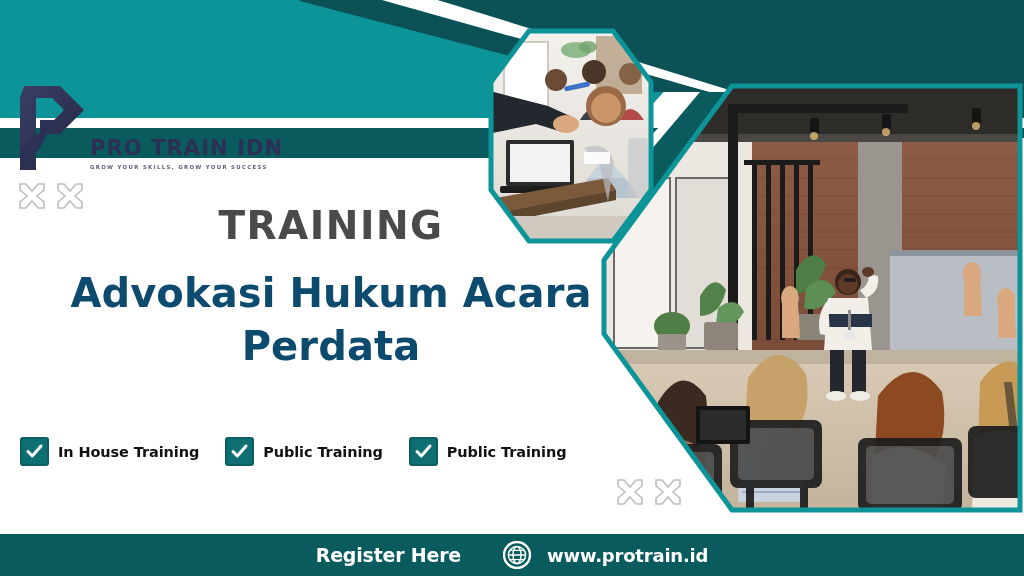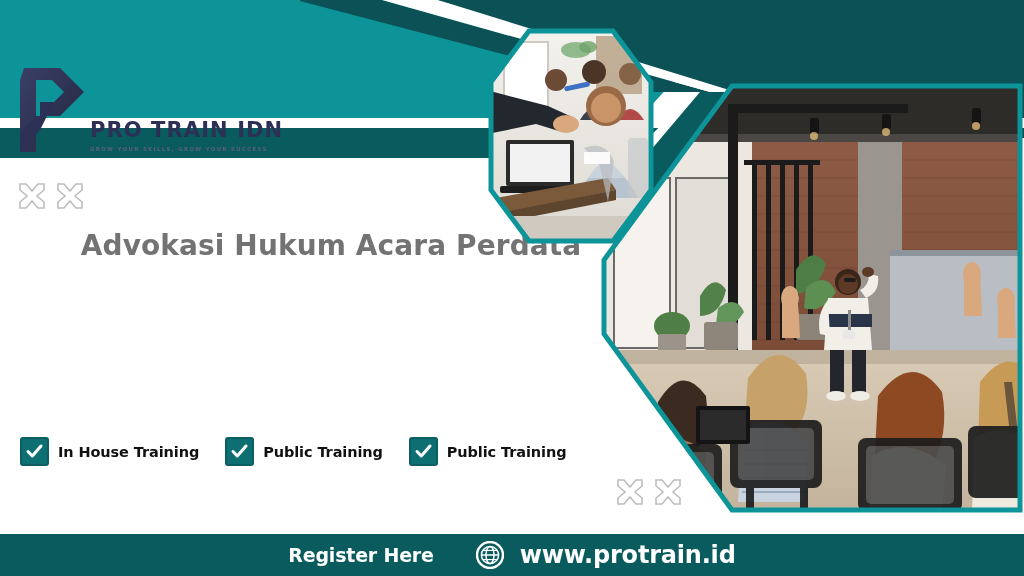--- a/index.html
+++ b/index.html
@@ -25,21 +25,21 @@
     left: 0;
     width: 1024px;
     height: 576px;
     pointer-events: none;
   }
 
   
   .logo-block {
     position: absolute;
     left: 14px;
-    top: 62px;
+    top: 80px;
     display: flex;
     align-items: flex-end;
   }
   .logo-mark {
     width: 74px;
     height: 96px;
     flex: 0 0 auto;
   }
   .logo-text-wrap {
     margin-left: 2px;
@@ -82,23 +82,23 @@
     font-family: "DejaVu Sans", sans-serif;
     font-size: 39px;
     font-weight: bold;
     letter-spacing: 1.5px;
     color: #4a4a4a;
     line-height: 1;
     margin: 0;
   }
   .course-title {
     font-family: "DejaVu Sans", sans-serif;
-    font-size: 28px;
-    font-weight: bold;
-    color: #737373;
+    font-size: 40px;
+    font-weight: bold;
+    color: #0c4a6e;
     line-height: 1.32;
     margin: 22px 0 0 0;
     letter-spacing: 0.1px;
   }
 
   
   .checks-row {
     position: absolute;
     left: 20px;
     top: 437px;
@@ -160,21 +160,21 @@
     letter-spacing: -0.2px;
   }
   .footer-globe {
     margin: 0 16px 0 42px;
     display: flex;
     align-items: center;
   }
   .footer-globe svg { display: block; }
   .footer-url {
     font-family: "DejaVu Sans", sans-serif;
-    font-size: 24px;
+    font-size: 18px;
     font-weight: bold;
     color: #ffffff;
     letter-spacing: -0.2px;
   }
 </style>
 </head>
 <body>
 
 <div id="banner">
 
@@ -242,20 +242,21 @@
   </div>
 
   <div class="x-deco" style="left:612px; top:476px;">
     <svg width="78" height="34" viewBox="0 0 78 34" xmlns="http://www.w3.org/2000/svg">
       <path d="M6,4 L12,4 L18,11 L24,4 L30,4 L30,10 L23,16 L30,22 L30,28 L24,28 L18,21 L12,28 L6,28 L6,22 L13,16 L6,10 Z" fill="none" stroke="#bdbdbd" stroke-width="1.6"></path>
       <path d="M44,4 L50,4 L56,11 L62,4 L68,4 L68,10 L61,16 L68,22 L68,28 L62,28 L56,21 L50,28 L44,28 L44,22 L51,16 L44,10 Z" fill="none" stroke="#bdbdbd" stroke-width="1.6"></path>
     </svg>
   </div>
 
   <div class="headline-block">
+    <div class="kicker">TRAINING</div>
     <div class="course-title">Advokasi Hukum Acara Perdata</div>
   </div>
 
   <div class="checks-row">
     <div class="check-item">
       <span class="check-box">
         <svg width="19" height="19" viewBox="0 0 19 19" xmlns="http://www.w3.org/2000/svg">
           <path d="M3,9.5 L7.3,14 L16,4" fill="none" stroke="#ffffff" stroke-width="3" stroke-linecap="round" stroke-linejoin="round"></path>
         </svg>
       </span>

